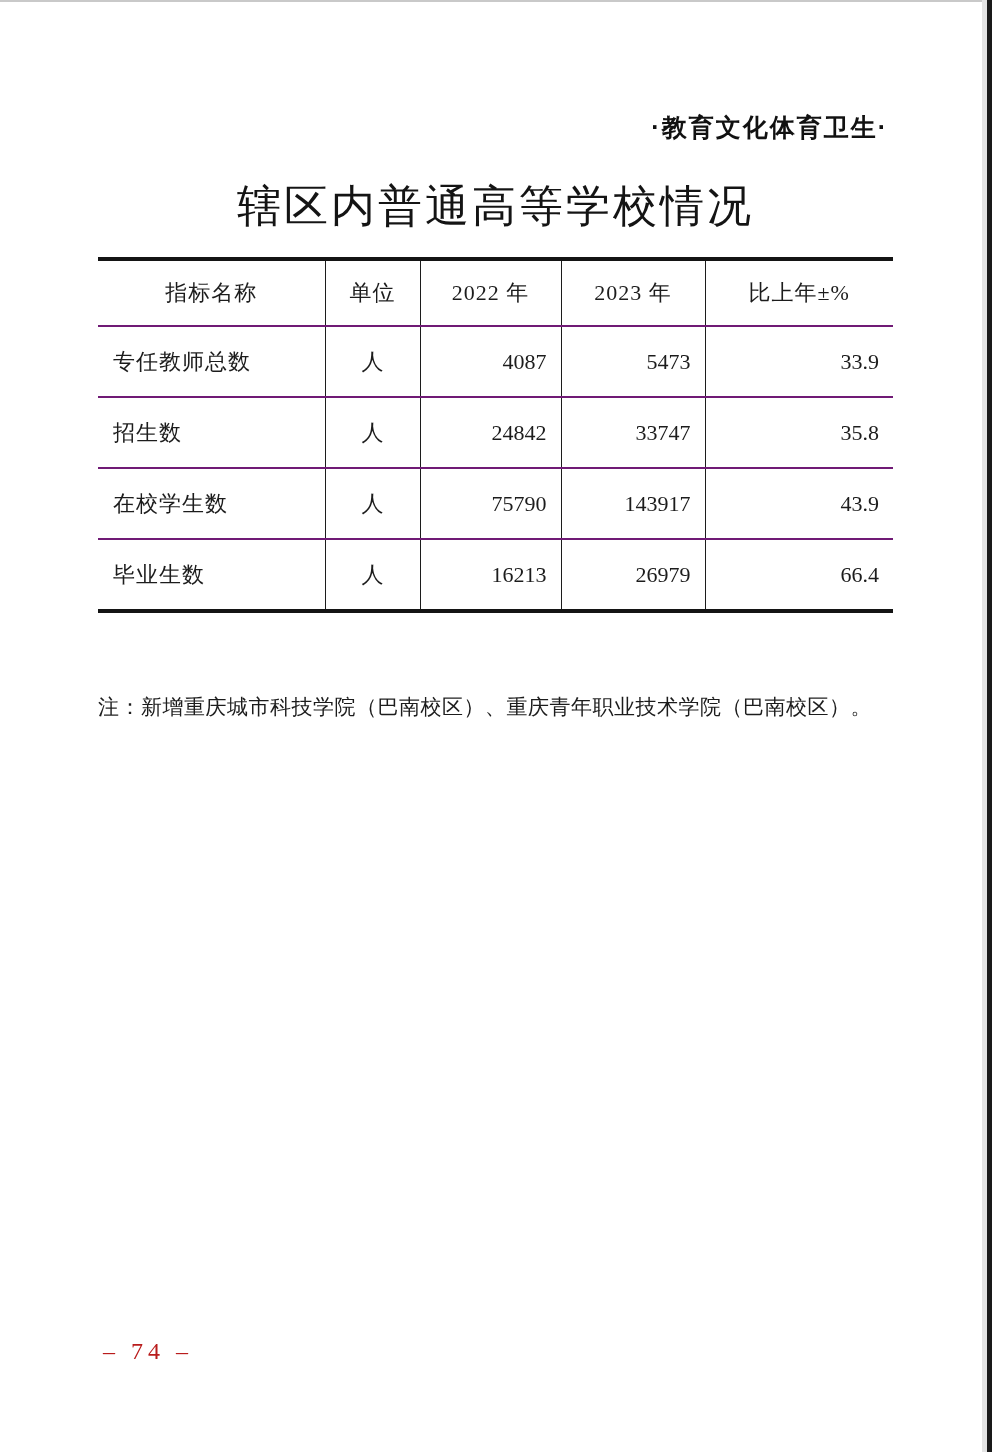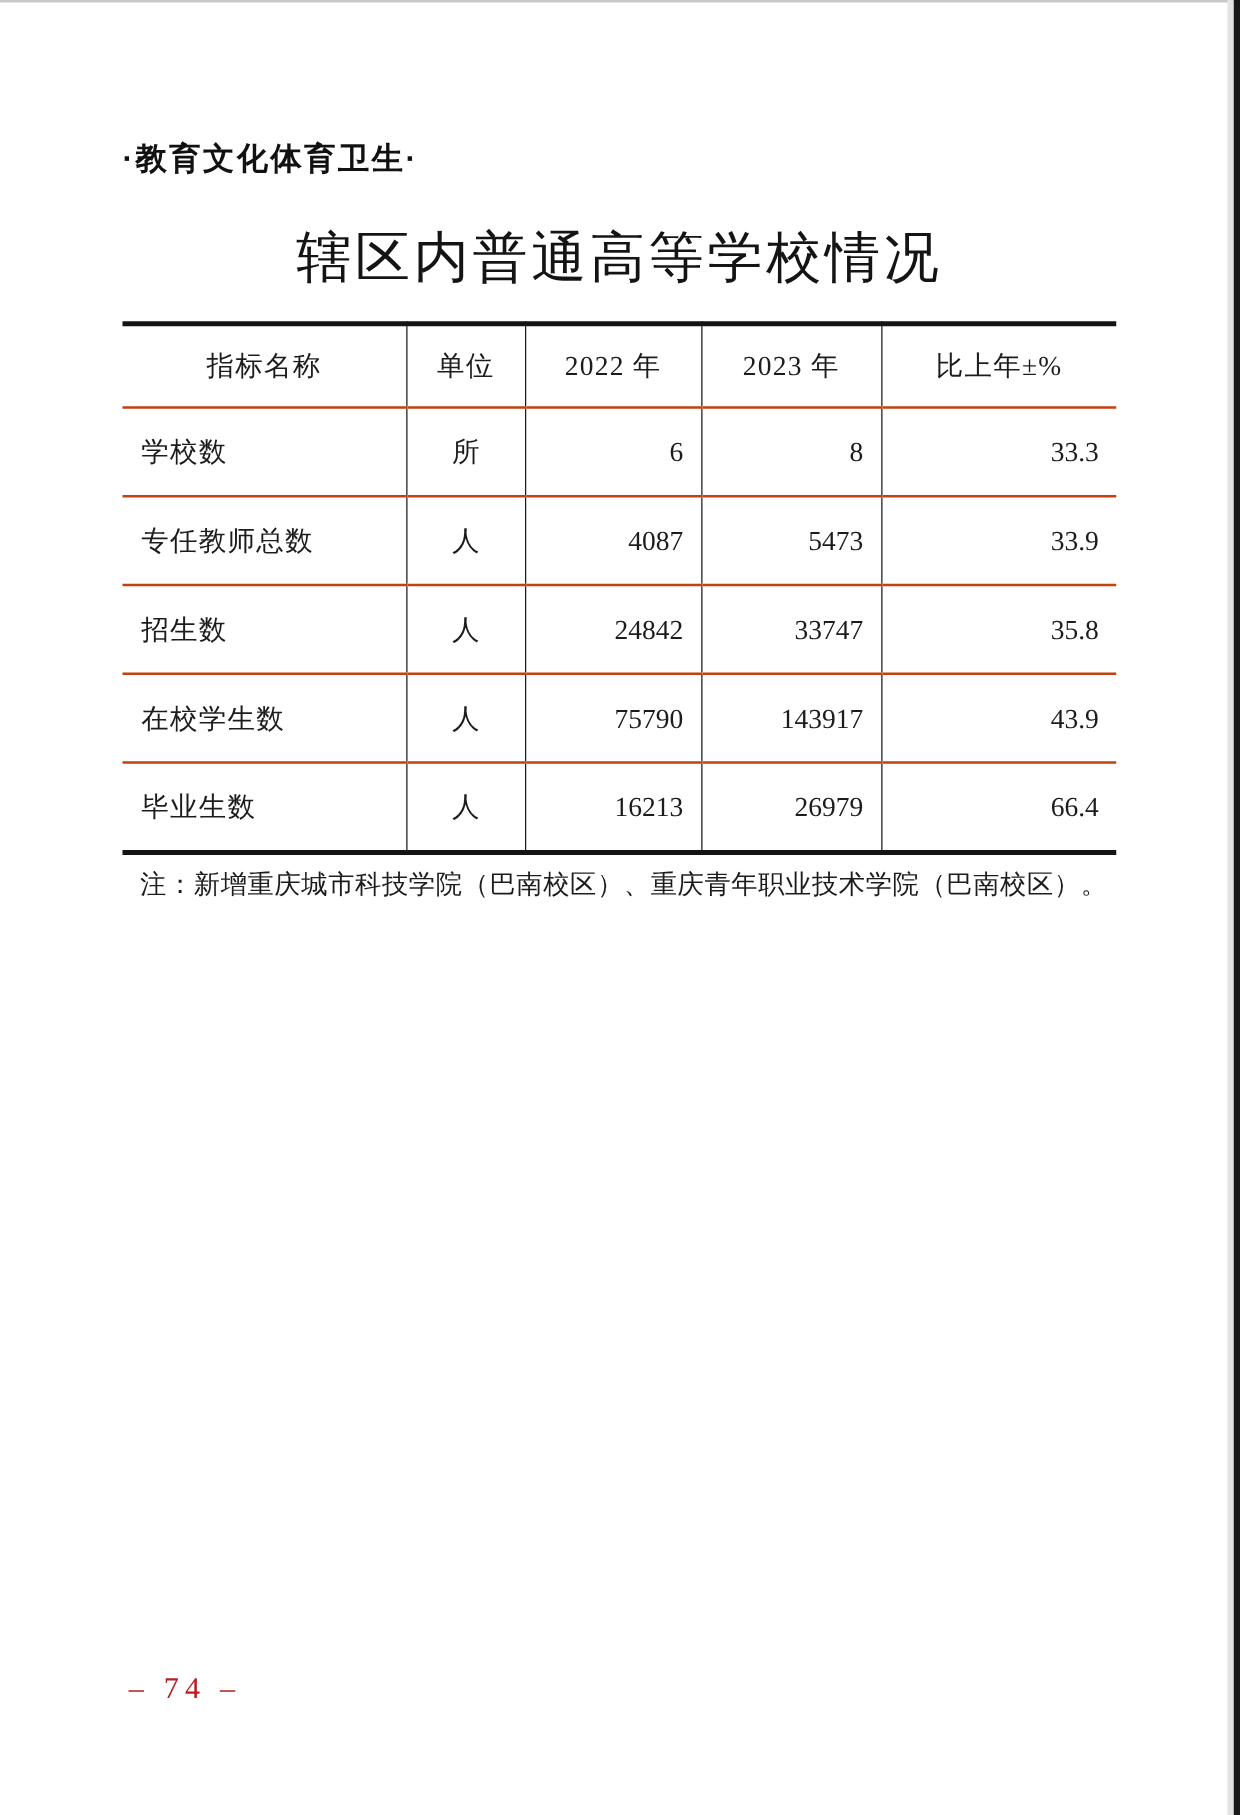--- a/index.html
+++ b/index.html
@@ -22,20 +22,21 @@
     background: #e3e3e3;
   }
   .scan-edge-right {
     position: absolute; top: 0; right: 0;
     width: 5px; height: 100%;
     background: #191919;
   }
   .section-header {
     position: absolute;
     top: 112px; left: 98px; width: 790px;
+    text-align: right;
     font-family: "Liberation Sans", sans-serif;
     font-weight: 700;
     font-size: 25px;
     line-height: 30px;
     letter-spacing: 2px;
     color: #111;
   }
   .title {
     position: absolute;
     top: 180px; left: 98px; width: 795px;
@@ -56,33 +57,33 @@
     border-bottom: 4px solid #141414;
     font-size: 22px;
     color: #1c1c1c;
     table-layout: fixed;
   }
   .stats-table th, .stats-table td {
     font-weight: 400;
     padding: 0;
     vertical-align: middle;
     border-right: 1px solid #1c1c1c;
-    border-bottom: 2px solid #c2410c;
+    border-bottom: 2px solid #701a75;
     background: #fff;
   }
   .stats-table th:last-child, .stats-table td:last-child { border-right: none; }
   .stats-table tbody tr:last-child td { border-bottom: none; }
   .stats-table th { height: 64px; text-align: center; letter-spacing: 1px; }
   .stats-table td { height: 69px; }
   td.c-ind  { text-align: left;  padding-left: 15px; letter-spacing: 1px; }
   td.c-unit { text-align: center; }
   td.c-num  { text-align: right; padding-right: 14px; }
   .note {
     position: absolute;
-    top: 694px; left: 112px; width: 800px;
+    top: 694px; left: 98px; width: 800px;
     font-size: 21px;
     line-height: 27px;
     letter-spacing: 0.5px;
     color: #1c1c1c;
     white-space: nowrap;
   }
   .page-number {
     position: absolute;
     top: 1338px; left: 103px;
     font-size: 24px;
@@ -115,27 +116,20 @@
       <tr>
         <th>指标名称</th>
         <th>单位</th>
         <th>2022 年</th>
         <th>2023 年</th>
         <th>比上年±%</th>
       </tr>
     </thead>
     <tbody>
       <tr>
-        <td class="c-ind">学校数</td>
-        <td class="c-unit">所</td>
-        <td class="c-num">6</td>
-        <td class="c-num">8</td>
-        <td class="c-num">33.3</td>
-      </tr>
-      <tr>
         <td class="c-ind">专任教师总数</td>
         <td class="c-unit">人</td>
         <td class="c-num">4087</td>
         <td class="c-num">5473</td>
         <td class="c-num">33.9</td>
       </tr>
       <tr>
         <td class="c-ind">招生数</td>
         <td class="c-unit">人</td>
         <td class="c-num">24842</td>

